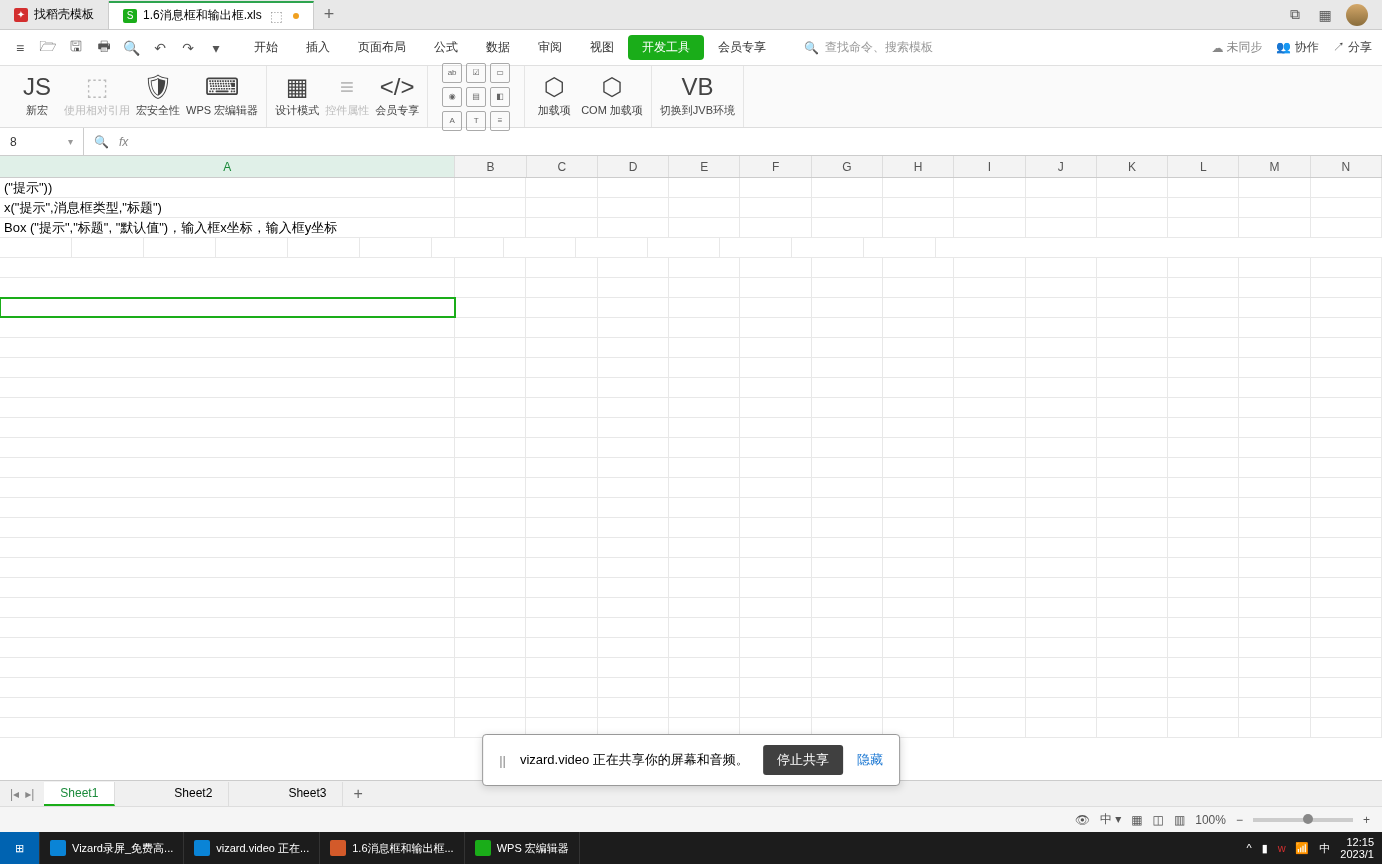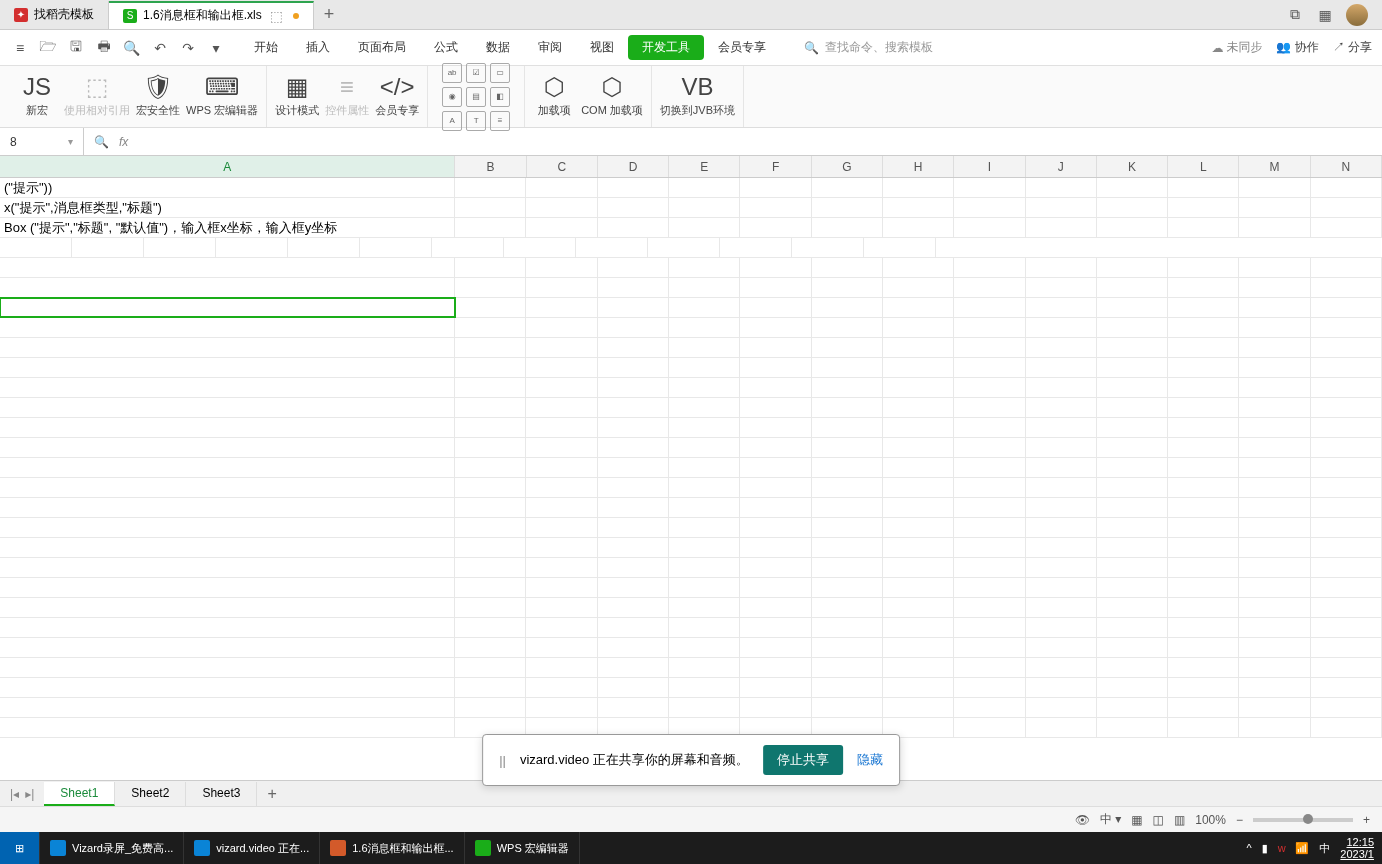--- a/index.html
+++ b/index.html
@@ -55,42 +55,42 @@
 .grid { position: relative; height: 582px; overflow: hidden; }
 .row { height: 20px; display: flex; border-bottom: 1px solid #e8e8e8; font-size: 13px; font-family: "SimSun", monospace; }
 .cell { border-right: 1px solid #e8e8e8; padding: 0 4px; display: flex; align-items: center; overflow: hidden; white-space: nowrap; }
 .cellA { width: 460px; }
 .cellStd { width: 72px; }
 .row.selected .cellA { outline: 2px solid #1aad19; outline-offset: -1px; background: #fff; }
 
 
 .sheetbar { position: absolute; bottom: 58px; left: 0; right: 0; height: 26px; background: #f0f0f0; display: flex; align-items: center; border-top: 1px solid #ccc; font-size: 12px; }
 .sheetnav { display: flex; gap: 6px; padding: 0 10px; color: #888; }
-.sheettabs { display: flex; }
+.sheettabs { display: flex; gap: 43px; }
 .sheettab { padding: 4px 16px; cursor: pointer; border-right: 1px solid #ddd; }
 .sheettab.active { background: #fff; color: #1a8a3a; border-bottom: 2px solid #1aad19; font-weight: 500; }
 .sheet-add { padding: 0 10px; font-size: 16px; color: #666; }
 
 
 .statusbar { position: absolute; bottom: 32px; left: 0; right: 0; height: 26px; background: #f5f5f5; display: flex; align-items: center; padding: 0 12px; font-size: 12px; border-top: 1px solid #ddd; }
 .status-right { margin-left: auto; display: flex; align-items: center; gap: 10px; color: #555; }
 .zoom-slider { width: 100px; height: 4px; background: #ccc; position: relative; }
 .zoom-slider .thumb { position: absolute; left: 50%; top: -4px; width: 10px; height: 10px; background: #888; border-radius: 50%; }
 
 
 .taskbar { position: absolute; bottom: 0; left: 0; right: 0; height: 32px; background: #1c1c1c; display: flex; align-items: center; color: #fff; font-size: 11px; }
 .taskbtn { height: 100%; padding: 16px 10px; display: flex; align-items: center; gap: 6px; border-right: 1px solid #333; cursor: pointer; max-width: 160px; overflow: hidden; }
 .taskbtn.start { background: #0063b1; width: 40px; justify-content: center; padding: 0; }
 .taskbtn .tic { width: 16px; height: 16px; border-radius: 2px; display: inline-block; }
 .taskbar-right { margin-left: auto; display: flex; align-items: center; gap: 10px; padding: 0 8px; font-size: 11px; }
-.taskbar-right .clock { text-align: right; line-height: 1.1; text-decoration: underline; }
+.taskbar-right .clock { text-align: right; line-height: 1.1; }
 
 
 .share { position: absolute; bottom: 78px; left: 50%; transform: translateX(-50%); background: #fff; border: 1px solid #999; border-radius: 4px; padding: 10px 16px; display: flex; align-items: center; gap: 14px; font-size: 13px; box-shadow: 0 2px 8px rgba(0,0,0,0.15); }
-.share .stop { background: #0f766e; color: #fff; padding: 6px 14px; border-radius: 3px; cursor: pointer; }
+.share .stop { background: #404040; color: #fff; padding: 6px 14px; border-radius: 3px; cursor: pointer; }
 .share .hide { color: #1976d2; cursor: pointer; }
 </style>
 </head>
 <body>
 
 <div class="tabbar">
   <div class="tab">
     <span class="tab-icon red">✦</span>
     <span>找稻壳模板</span>
   </div>

